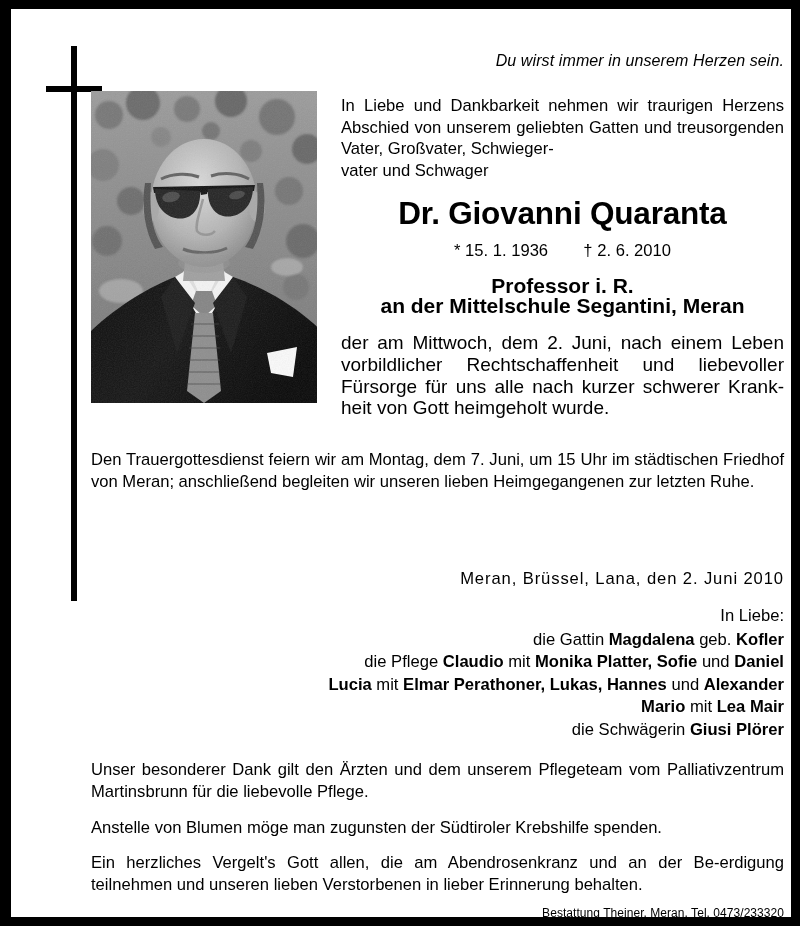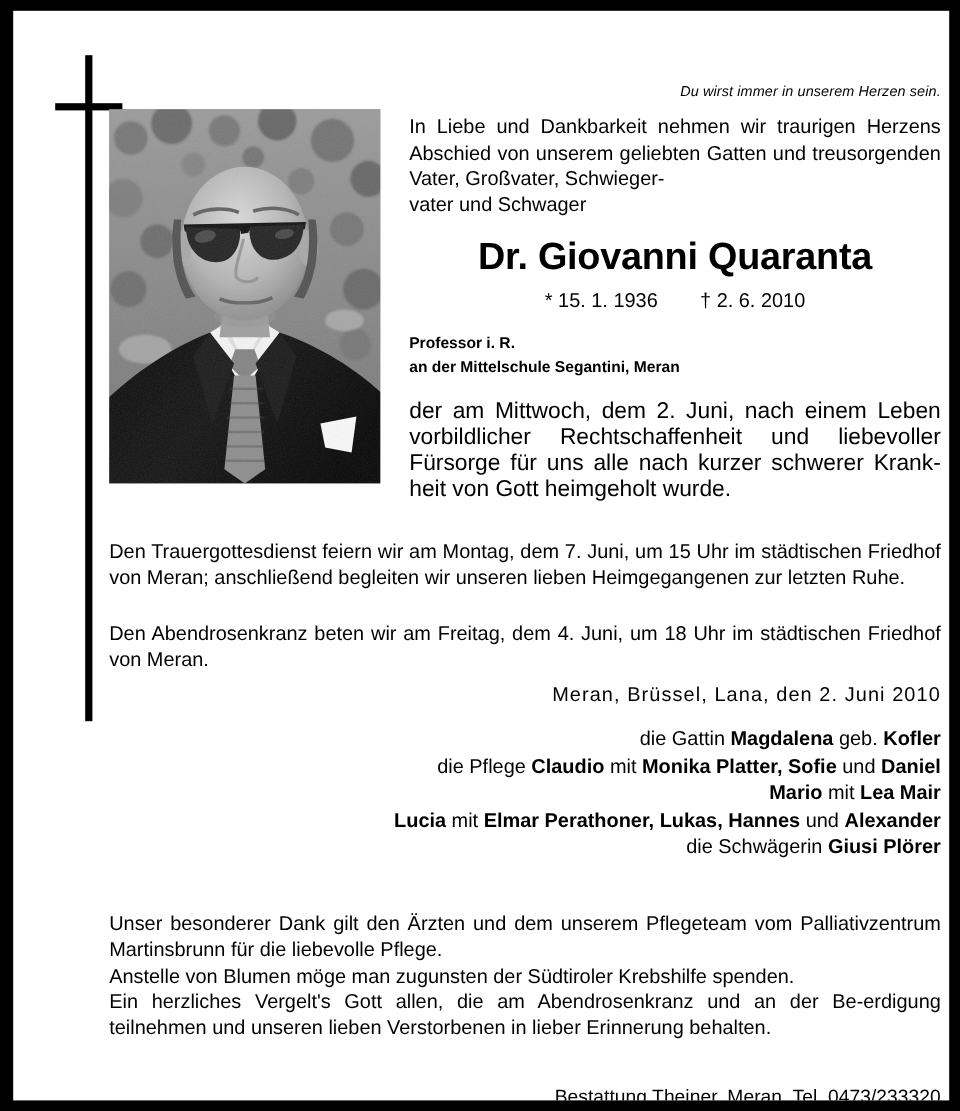--- a/index.html
+++ b/index.html
@@ -55,25 +55,25 @@
     top: 40px;
     width: 56px;
     height: 6px;
     background: #000000;
   }
 
   
   .motto {
     position: absolute;
     left: 330px;
-    top: 60px;
+    top: 43px;
     width: 443px;
     text-align: right;
     font-style: italic;
-    font-size: 12px;
+    font-size: 16px;
     letter-spacing: 0.1px;
   }
 
   
   .photo {
     position: absolute;
     left: 80px;
     top: 82px;
     width: 226px;
     height: 312px;
@@ -109,22 +109,23 @@
   .dates {
     margin-top: 9px;
     text-align: center;
     font-weight: normal;
     font-size: 16.6px;
   }
   .dates .gap { display: inline-block; width: 26px; }
 
   .role {
     margin-top: 15px;
+    text-align: center;
     font-weight: bold;
-    font-size: 13px;
+    font-size: 21px;
     line-height: 20px;
   }
 
   .death {
     margin-top: 16px;
     font-size: 19px;
     line-height: 21.6px;
     text-align: justify;
     text-justify: inter-word;
   }
@@ -134,42 +135,42 @@
     position: absolute;
     left: 80px;
     width: 693px;
     font-size: 16.6px;
     line-height: 21.8px;
     text-align: justify;
     text-justify: inter-word;
   }
   .block.nojust { text-align: right; }
   .block p { margin: 0; }
-  .block p + p { }
+  .block p + p { margin-top: 14px; }
 
   .p-service { top: 440px; }
   .p-rosary  { top: 508px; }
   .p-place   { top: 559px; letter-spacing: 0.9px; }
   .p-family  { top: 596px; }
   .p-thanks  { top: 750px; }
 
   .family-list { line-height: 22.5px; }
   .family-list .row { white-space: nowrap; }
   .family-list .indent { padding-left: 92px; }
   .family-list b { font-weight: bold; }
   .inliebe { margin-bottom: 2px; }
 
   
   .footer {
     position: absolute;
     left: 330px;
     top: 897px;
     width: 443px;
     text-align: right;
-    font-size: 16px;
+    font-size: 12px;
     letter-spacing: 0.05px;
   }
 </style>
 </head>
 <body>
 
 <div id="notice">
   <div id="sheet">
 
     <div class="cross">
@@ -314,42 +315,37 @@
       </div>
     </div>
 
     <div class="block p-service">
       <p>
         <span>Den Trauergottesdienst feiern wir am Montag, dem 7. Juni, um 15 Uhr im städtischen Friedhof von Meran; anschließend begleiten wir unseren lieben</span>
         <span class="lastline">Heimgegangenen zur letzten Ruhe.</span>
       </p>
     </div>
 
-    <div class="block p-rosary">
-      <p>
-        <span>Den Abendrosenkranz beten wir am Freitag, dem 4. Juni, um 18 Uhr im</span>
-        <span class="lastline">städtischen Friedhof von Meran.</span>
-      </p>
-    </div>
 
     <div class="block nojust p-place">Meran, Brüssel, Lana, den 2. Juni 2010</div>
 
     <div class="block nojust p-family">
+      <div class="inliebe">In Liebe:</div>
       <div class="family-list">
         <div class="row">
           <span>die Gattin </span><b>Magdalena</b><span> geb. </span><b>Kofler</b>
         </div>
         <div class="row">
           <span>die Pflege </span><b>Claudio</b><span> mit </span><b>Monika Platter, Sofie</b><span> und </span><b>Daniel</b>
         </div>
         <div class="row indent">
+          <b>Lucia</b><span> mit </span><b>Elmar Perathoner, Lukas, Hannes</b><span> und </span><b>Alexander</b>
+        </div>
+        <div class="row indent">
           <b>Mario</b><span> mit </span><b>Lea Mair</b>
-        </div>
-        <div class="row indent">
-          <b>Lucia</b><span> mit </span><b>Elmar Perathoner, Lukas, Hannes</b><span> und </span><b>Alexander</b>
         </div>
         <div class="row">
           <span>die Schwägerin </span><b>Giusi Plörer</b>
         </div>
       </div>
     </div>
 
     <div class="block p-thanks">
       <p>
         <span>Unser besonderer Dank gilt den Ärzten und dem unserem Pflegeteam vom</span>

